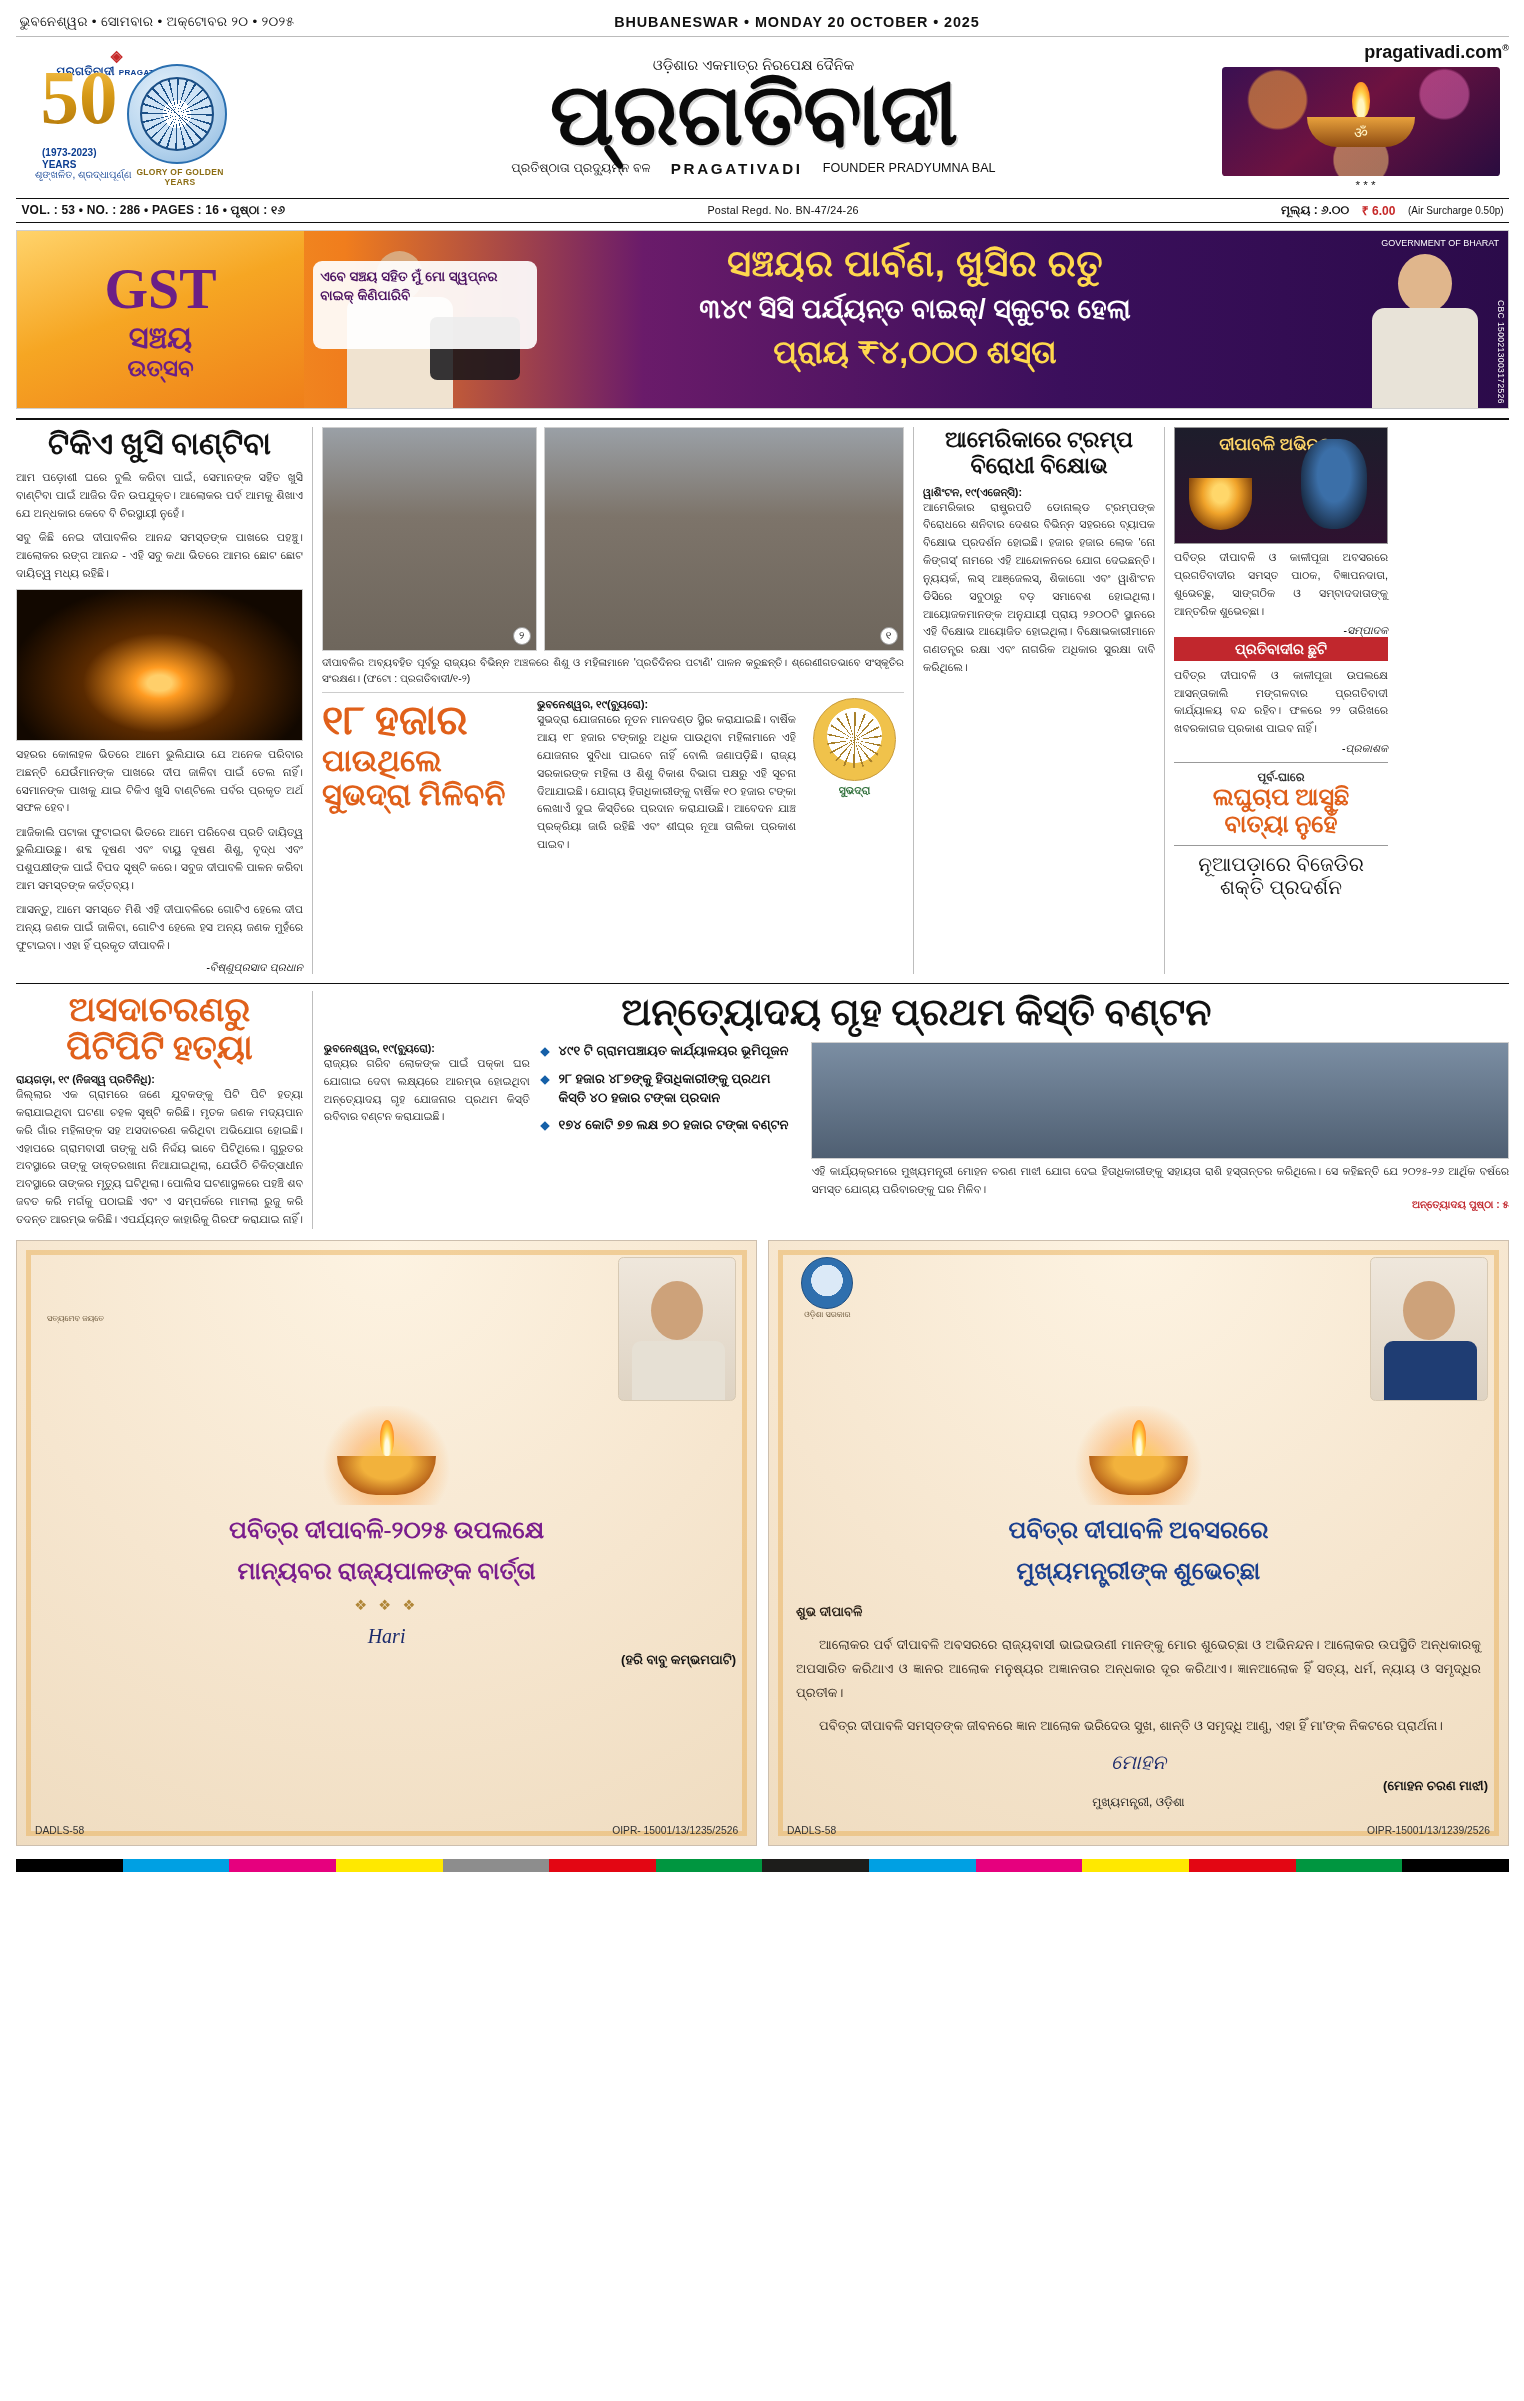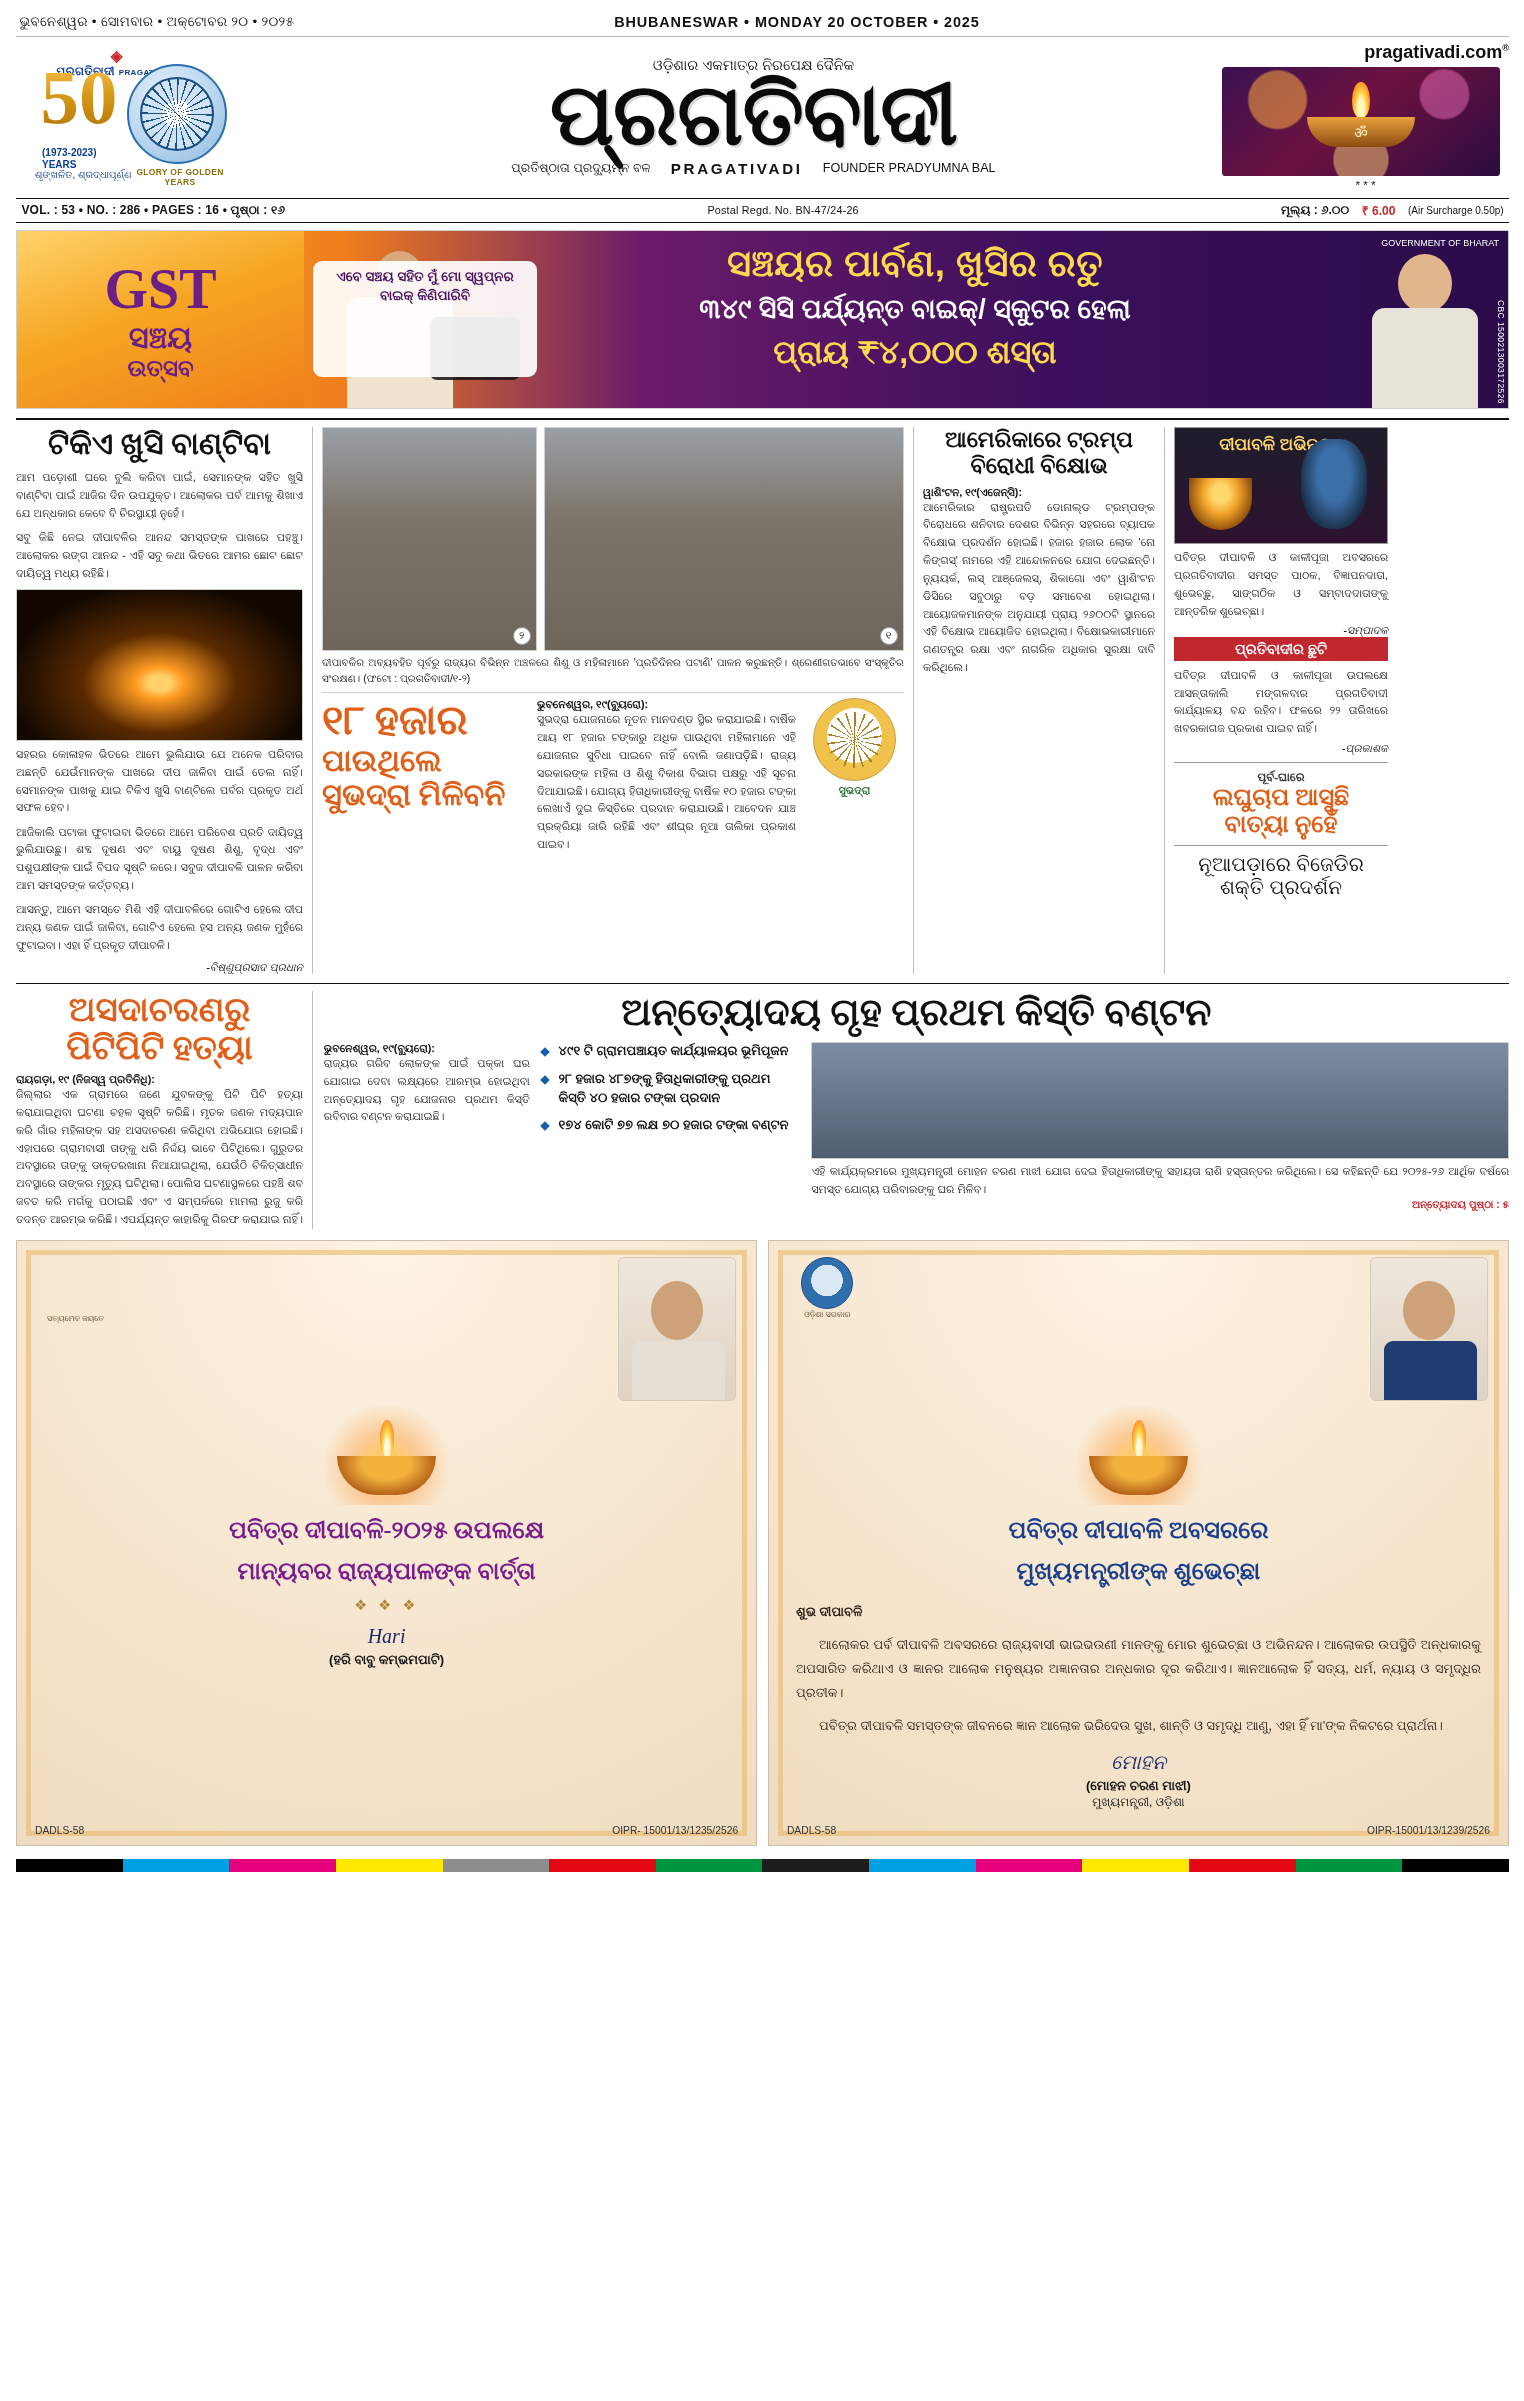--- a/index.html
+++ b/index.html
@@ -162,23 +162,23 @@
     width: 206px; position:relative;
   }
   .gst-person .head { position:absolute; left: 72px; top: 20px; width: 47px; height: 50px; border-radius: 50%; background: #d9a97e; }
   .gst-person .body { position:absolute; left: 43px; top: 66px; width: 106px; height: 113px; background: #f0e3d0; border-radius: 12.6px 12.6px 0 0; }
   .gst-person .bike { position:absolute; left: 126px; top: 86px; width: 90px; height: 63px; border-radius: 7.2px; background: rgba(20,20,25,.85); }
   .gst-mid { flex: 1 1 auto; padding: 12.6px 9px 9px 9px; text-align: center; color: #fff; }
   .gst-h1 { font-size: 37px; font-weight: bold; color: #ffd84d; letter-spacing: 0.4px; }
   .gst-h2 { font-size: 27px; font-weight: bold; color: #ffffff; margin-top: 9px; }
   .gst-h3 { font-size: 32px; font-weight: bold; color: #ffd84d; margin-top: 9px; }
   .gst-badge {
-    position:absolute; left: 296px; top: 30.5px; width: 224px; height: 116px;
+    position:absolute; left: 296px; top: 30.5px; width: 224px; height: 88px;
     background: rgba(255,255,255,.92); border-radius: 9px; padding: 7.2px;
-    font-size: 13.5px; color: #4a1060; text-align:center; line-height:1.35; font-weight:bold;
+    font-size: 13.5px; color: #4a1060; line-height:1.35; font-weight:bold;
   }
   .gst-right { width: 188px; position: relative; }
   .gst-right .pm-head { position:absolute; right: 56px; top: 23px; width: 54px; height: 59px; border-radius: 50%; background:#e0b68c; }
   .gst-right .pm-body { position:absolute; right: 30.5px; top: 77px; width: 106px; height: 102px; background:#e8e3d8; border-radius: 12.6px 12.6px 0 0; }
   .gst-right .emblem { position:absolute; right: 9px; top: 7.2px; font-size: 9px; color:#fff; text-align:center; line-height:1.2;}
   .gst-cbc { position:absolute; right: 1.8px; bottom: 3.6px; writing-mode: vertical-rl; font-size: 8.5px; color:#fff; letter-spacing:0.4px;}
 
   
   .rule-thick { border-top: 2.7px solid #111; margin: 9px 0 0 0; }
   .grid { display: flex; gap: 9px; margin-top: 7.2px; }
@@ -316,21 +316,21 @@
     color: #7a1d8c; font-size: 24px; line-height: 1.35; margin-top: 9px;
   }
   .ad-h1.blue { color: #1a3f8f; }
   .divider-orn { text-align:center; color:#b08637; font-size: 14.4px; margin: 9px 0 5.4px 0; letter-spacing: 3.6px;}
   .ad-body {
     font-size: 13px; line-height: 1.85; text-align: justify; color: #2a2118; padding: 0 7.2px;
   }
   .ad-body p { margin: 0 0 9px 0; text-indent: 23px; }
   .sign-wrap { text-align:center; margin-top: 12.6px; }
   .sign-scribble { font-family: "Liberation Serif", serif; font-style: italic; font-size: 20px; color:#1b2a6b; }
-  .sign-name { font-size: 13px; font-weight: bold; margin-top: 3.6px; }
+  .sign-name { font-size: 13px; font-weight: bold; margin-top: 3.6px; text-align: right; }
   .sign-desig { font-size: 12px; margin-top: 1.8px; }
   .ad-foot {
     position:absolute; left: 18px; right: 18px; bottom: 9px;
     display:flex; justify-content: space-between; font-size: 10.3px; color:#333; z-index: 3;
   }
 
   
   .colorbar { display:flex; height: 12.6px; margin-top: 12.6px; }
   .colorbar div { flex: 1 1 0; }
 

